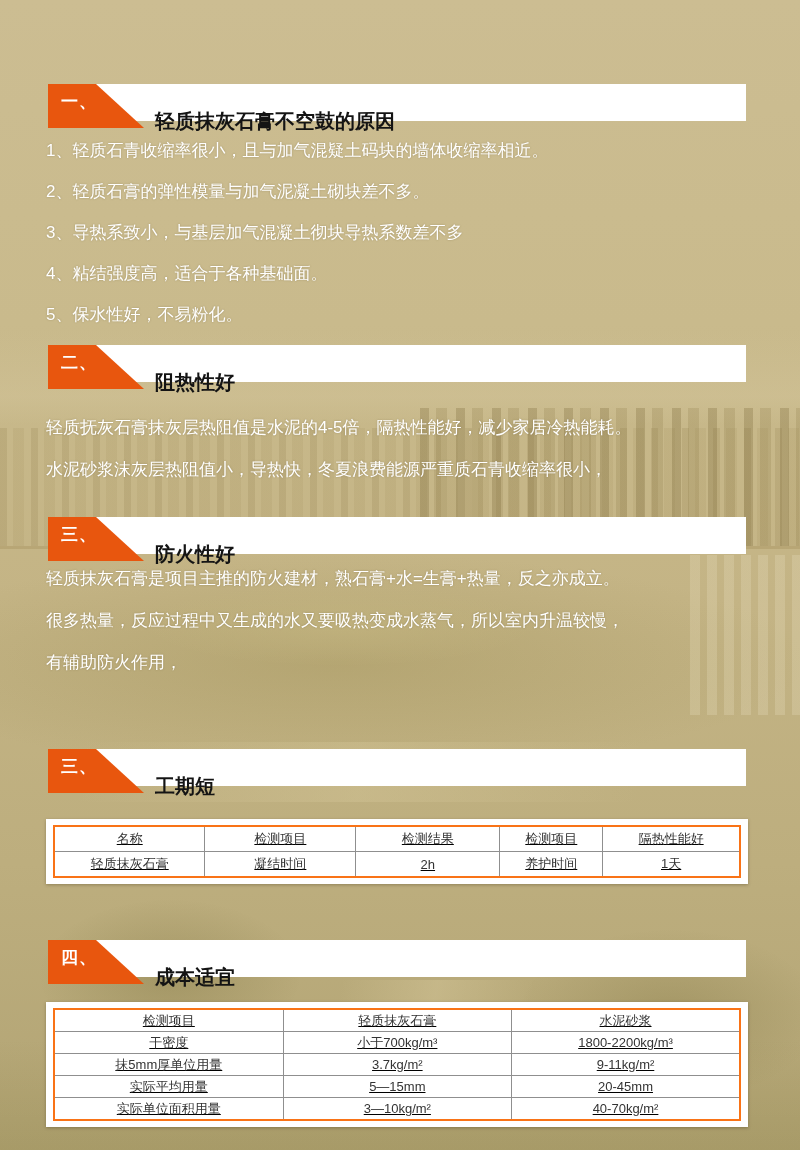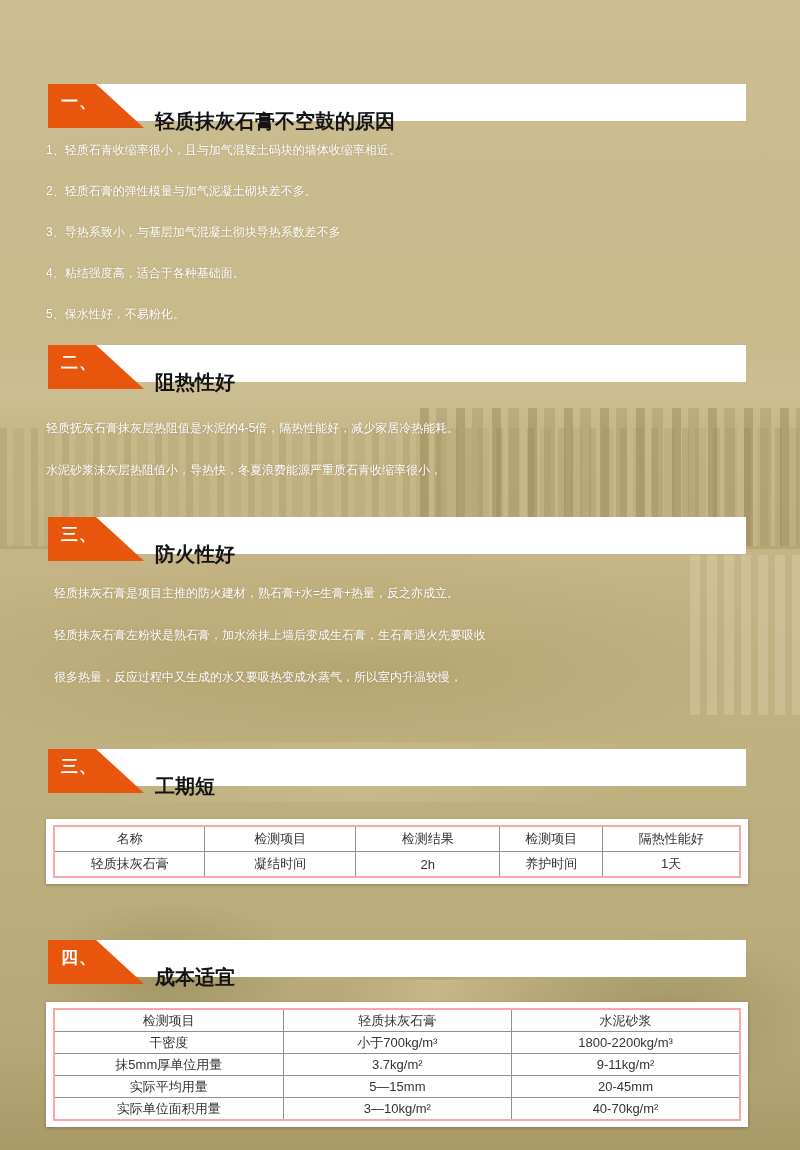--- a/index.html
+++ b/index.html
@@ -40,31 +40,31 @@
   .section-bar{position:absolute;left:48px;width:698px;height:37px;background:#ffffff;z-index:2;}
   .flag{position:absolute;left:0;top:0;width:96px;height:44px;
     clip-path:polygon(0 0,50% 0,100% 100%,0 100%);
     color:#fff;font-weight:bold;font-size:17px;line-height:36px;
     padding-left:13px;box-sizing:border-box;letter-spacing:1px;z-index:3;}
   .bar-title{position:absolute;left:107px;top:18px;height:37px;line-height:38px;
     font-size:20px;font-weight:bold;color:#141414;white-space:nowrap;z-index:3;}
 
   
   .text-block{position:absolute;left:46px;width:720px;z-index:2;
-    color:#ffffff;font-size:12px;white-space:nowrap;
+    color:#ffffff;font-size:17px;white-space:nowrap;
     text-shadow:0 0 2px rgba(110,95,55,.45);}
   .text-block p{margin:0;line-height:41px;}
   .text-block.wide p{line-height:42px;}
 
   
   .table-panel{position:absolute;left:46px;width:702px;background:#ffffff;
     box-sizing:border-box;padding:6px 7px;z-index:2;
     box-shadow:0 1px 3px rgba(60,50,20,.35);}
   .table-panel table{width:100%;border-collapse:collapse;table-layout:fixed;
-    border:2px solid #fca5a5;}
+    border:2px solid #f97316;text-decoration:underline;}
   .table-panel td{border:1px solid #8f8f8f;text-align:center;vertical-align:middle;
     font-size:13px;color:#333;padding:0;}
   .t1 td{height:24px;}
   .t2 td{height:21px;}
 </style>
 </head>
 <body>
 
 <div class="page">
 
@@ -108,24 +108,24 @@
     <p>水泥砂浆沫灰层热阻值小，导热快，冬夏浪费能源严重质石青收缩率很小，</p>
   </div>
 
   <div class="section-bar" style="top:517px;">
     <div class="flag" style="background:#e8560e;">
       <span>三、</span>
     </div>
     <div class="bar-title">防火性好</div>
   </div>
 
-  <div class="text-block wide" style="top:572px;margin-left:8px;">
+  <div class="text-block wide" style="top:558px;">
     <p>轻质抹灰石膏是项目主推的防火建材，熟石膏+水=生膏+热量，反之亦成立。</p>
-    <p>轻质抹灰石膏左粉状是熟石膏，加水涂抹上墙后变成生石膏，生石膏遇火先要吸收</p>
     <p>很多热量，反应过程中又生成的水又要吸热变成水蒸气，所以室内升温较慢，</p>
+    <p>有辅助防火作用，</p>
   </div>
 
   <div class="section-bar" style="top:749px;">
     <div class="flag" style="background:#e8560e;">
       <span>三、</span>
     </div>
     <div class="bar-title">工期短</div>
   </div>
 
   <div class="table-panel" style="top:819px;">

